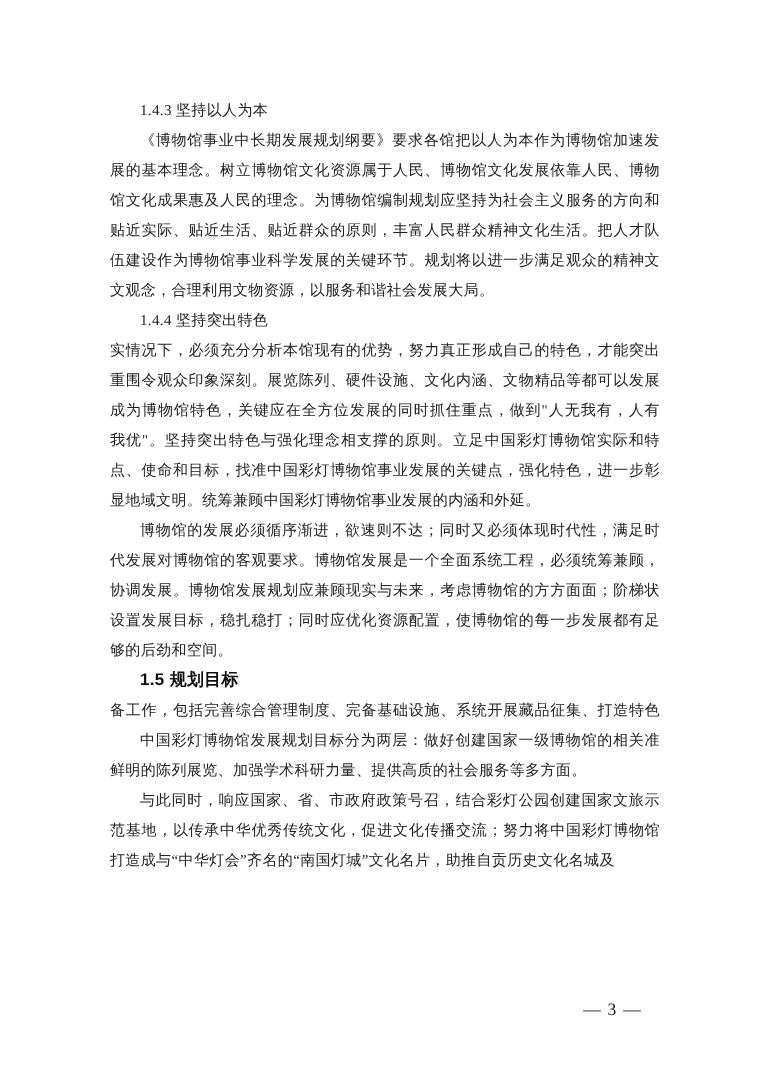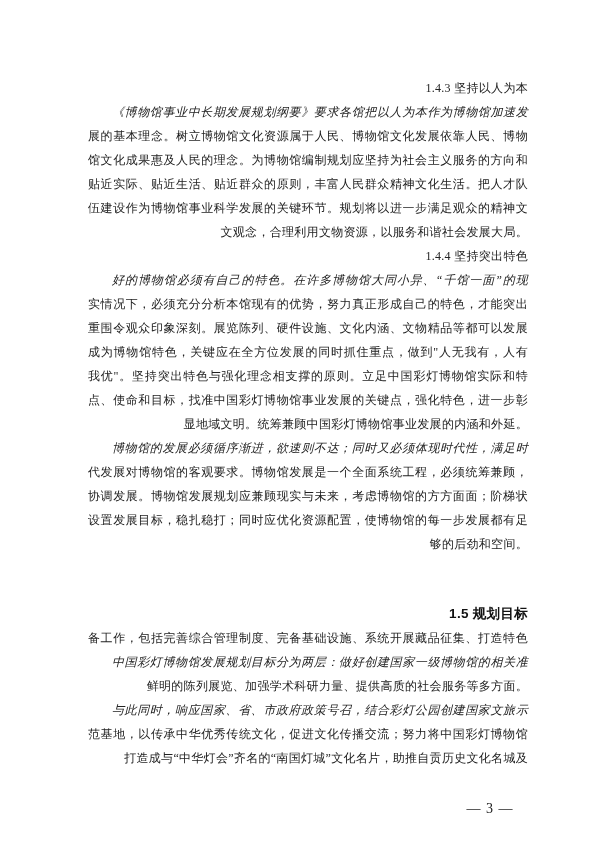--- a/index.html
+++ b/index.html
@@ -20,42 +20,40 @@
     position: absolute;
     left: 88px;
     top: 76px;
     width: 440px;
   }
   .line {
     height: 24px;
     line-height: 24px;
     font-size: 12px;
     letter-spacing: 0.3px;
-    text-align: right;
+    text-align: left;
   }
   
   .just {
     text-align: justify;
     text-align-last: justify;
     text-justify: inter-character;
   }
   .first {
     text-indent: 24px;
-    font-style: italic;
   }
   .subheading {
     text-indent: 24px;
   }
   .heading {
     text-indent: 24px;
     font-family: "Liberation Sans", "DejaVu Sans", sans-serif;
     font-weight: bold;
     font-size: 13.5px;
     color: #111111;
-    margin-top: 46px;
   }
   .page-number {
     position: absolute;
     top: 799px;
     left: 450px;
     width: 80px;
     height: 20px;
     line-height: 20px;
     text-align: center;
     font-size: 14px;
@@ -69,21 +67,20 @@
 <div class="page">
   <div id="content" class="content">
       <div class="line subheading">1.4.3 坚持以人为本</div>
       <div class="line first just">《博物馆事业中长期发展规划纲要》要求各馆把以人为本作为博物馆加速发</div>
       <div class="line just">展的基本理念。树立博物馆文化资源属于人民、博物馆文化发展依靠人民、博物</div>
       <div class="line just">馆文化成果惠及人民的理念。为博物馆编制规划应坚持为社会主义服务的方向和</div>
       <div class="line just">贴近实际、贴近生活、贴近群众的原则，丰富人民群众精神文化生活。把人才队</div>
       <div class="line just">伍建设作为博物馆事业科学发展的关键环节。规划将以进一步满足观众的精神文</div>
       <div class="line">文观念，合理利用文物资源，以服务和谐社会发展大局。</div>
       <div class="line subheading">1.4.4 坚持突出特色</div>
-      <div class="line first just">好的博物馆必须有自己的特色。在许多博物馆大同小异、“千馆一面”的现</div>
       <div class="line just">实情况下，必须充分分析本馆现有的优势，努力真正形成自己的特色，才能突出</div>
       <div class="line just">重围令观众印象深刻。展览陈列、硬件设施、文化内涵、文物精品等都可以发展</div>
       <div class="line just">成为博物馆特色，关键应在全方位发展的同时抓住重点，做到"人无我有，人有</div>
       <div class="line just">我优"。坚持突出特色与强化理念相支撑的原则。立足中国彩灯博物馆实际和特</div>
       <div class="line just">点、使命和目标，找准中国彩灯博物馆事业发展的关键点，强化特色，进一步彰</div>
       <div class="line">显地域文明。统筹兼顾中国彩灯博物馆事业发展的内涵和外延。</div>
       <div class="line first just">博物馆的发展必须循序渐进，欲速则不达；同时又必须体现时代性，满足时</div>
       <div class="line just">代发展对博物馆的客观要求。博物馆发展是一个全面系统工程，必须统筹兼顾，</div>
       <div class="line just">协调发展。博物馆发展规划应兼顾现实与未来，考虑博物馆的方方面面；阶梯状</div>
       <div class="line just">设置发展目标，稳扎稳打；同时应优化资源配置，使博物馆的每一步发展都有足</div>

